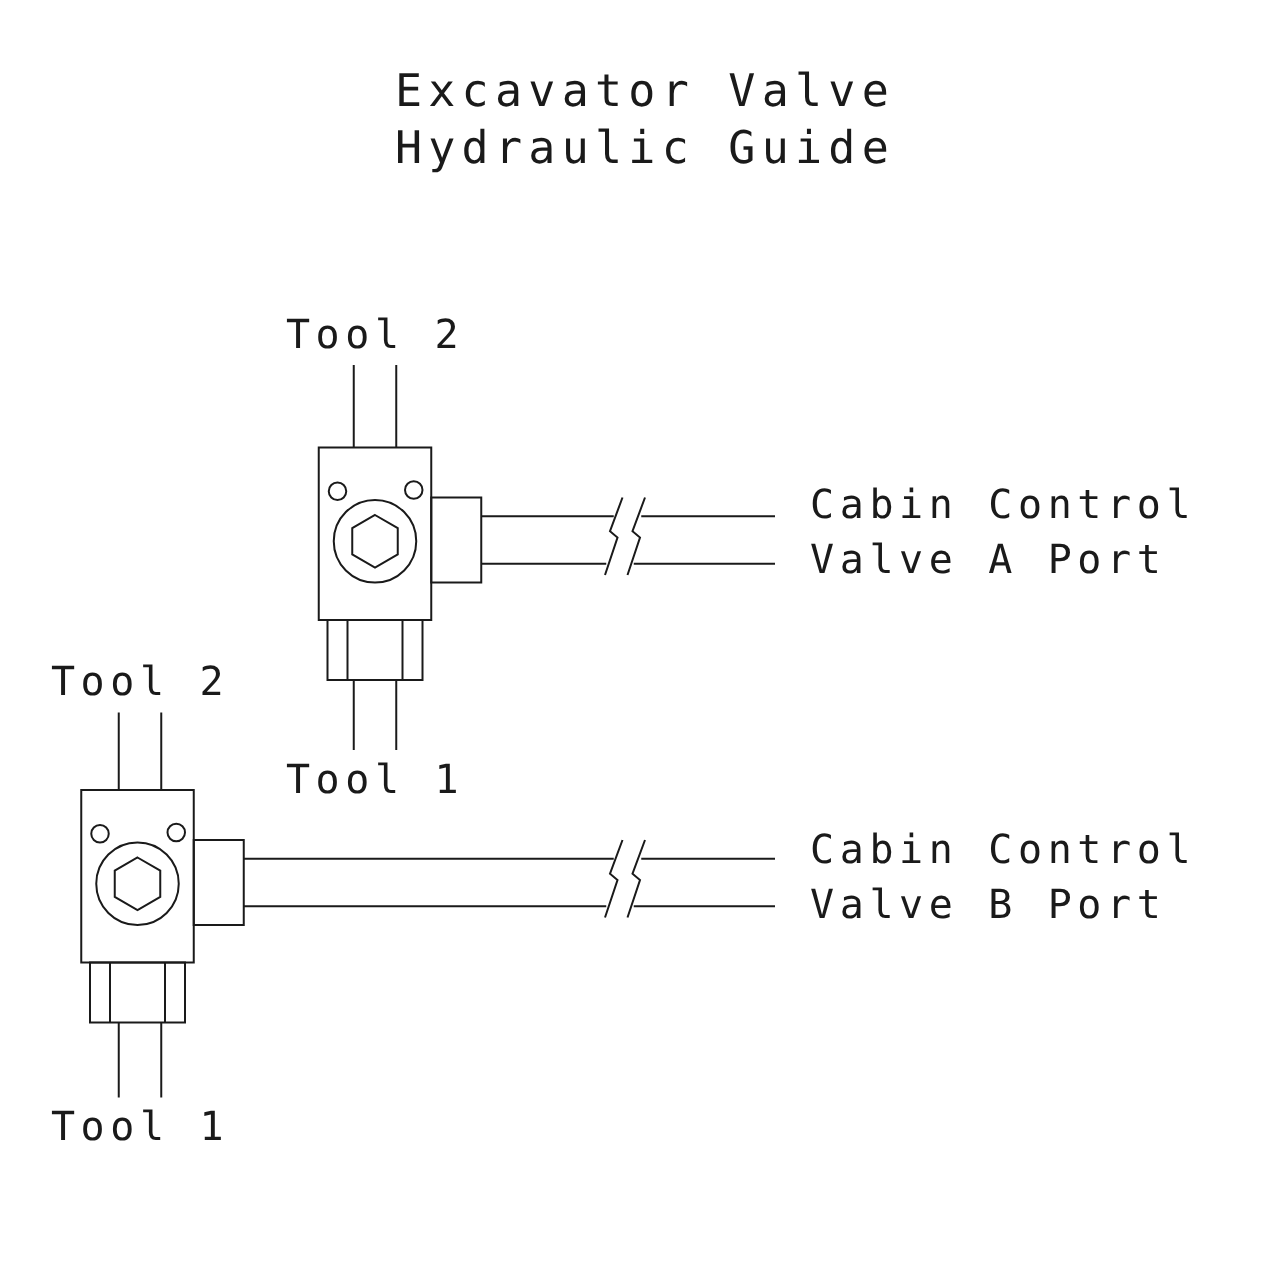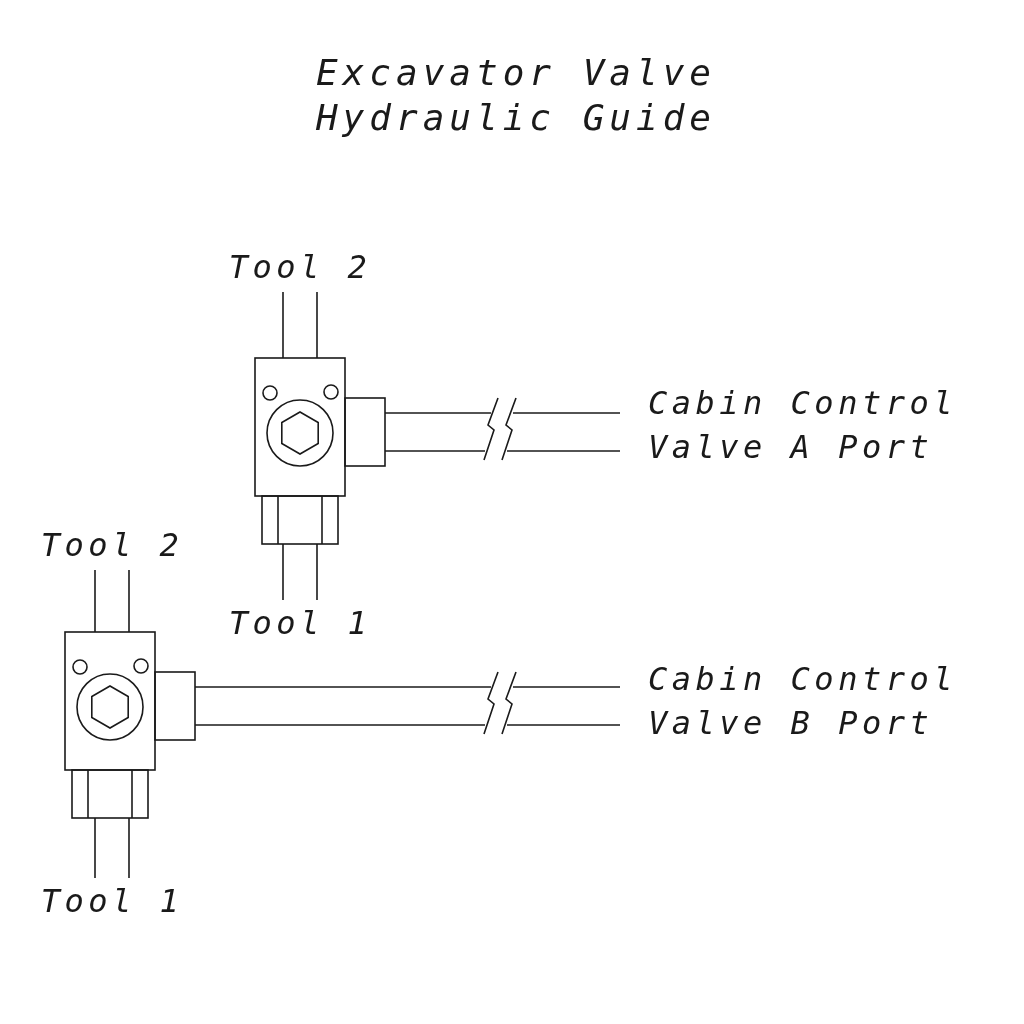--- a/index.html
+++ b/index.html
@@ -6,21 +6,20 @@
     margin: 0;
     padding: 0;
     background: #ffffff;
   }
   .page {
     position: relative;
     width: 1024px;
     height: 1024px;
     background: #ffffff;
     overflow: hidden;
-    font-style: italic;
   }
   svg {
     display: block;
   }
   .ln {
     stroke: #1a1a1a;
     stroke-width: 1.6;
     fill: none;
     stroke-linecap: butt;
     stroke-linejoin: miter;

